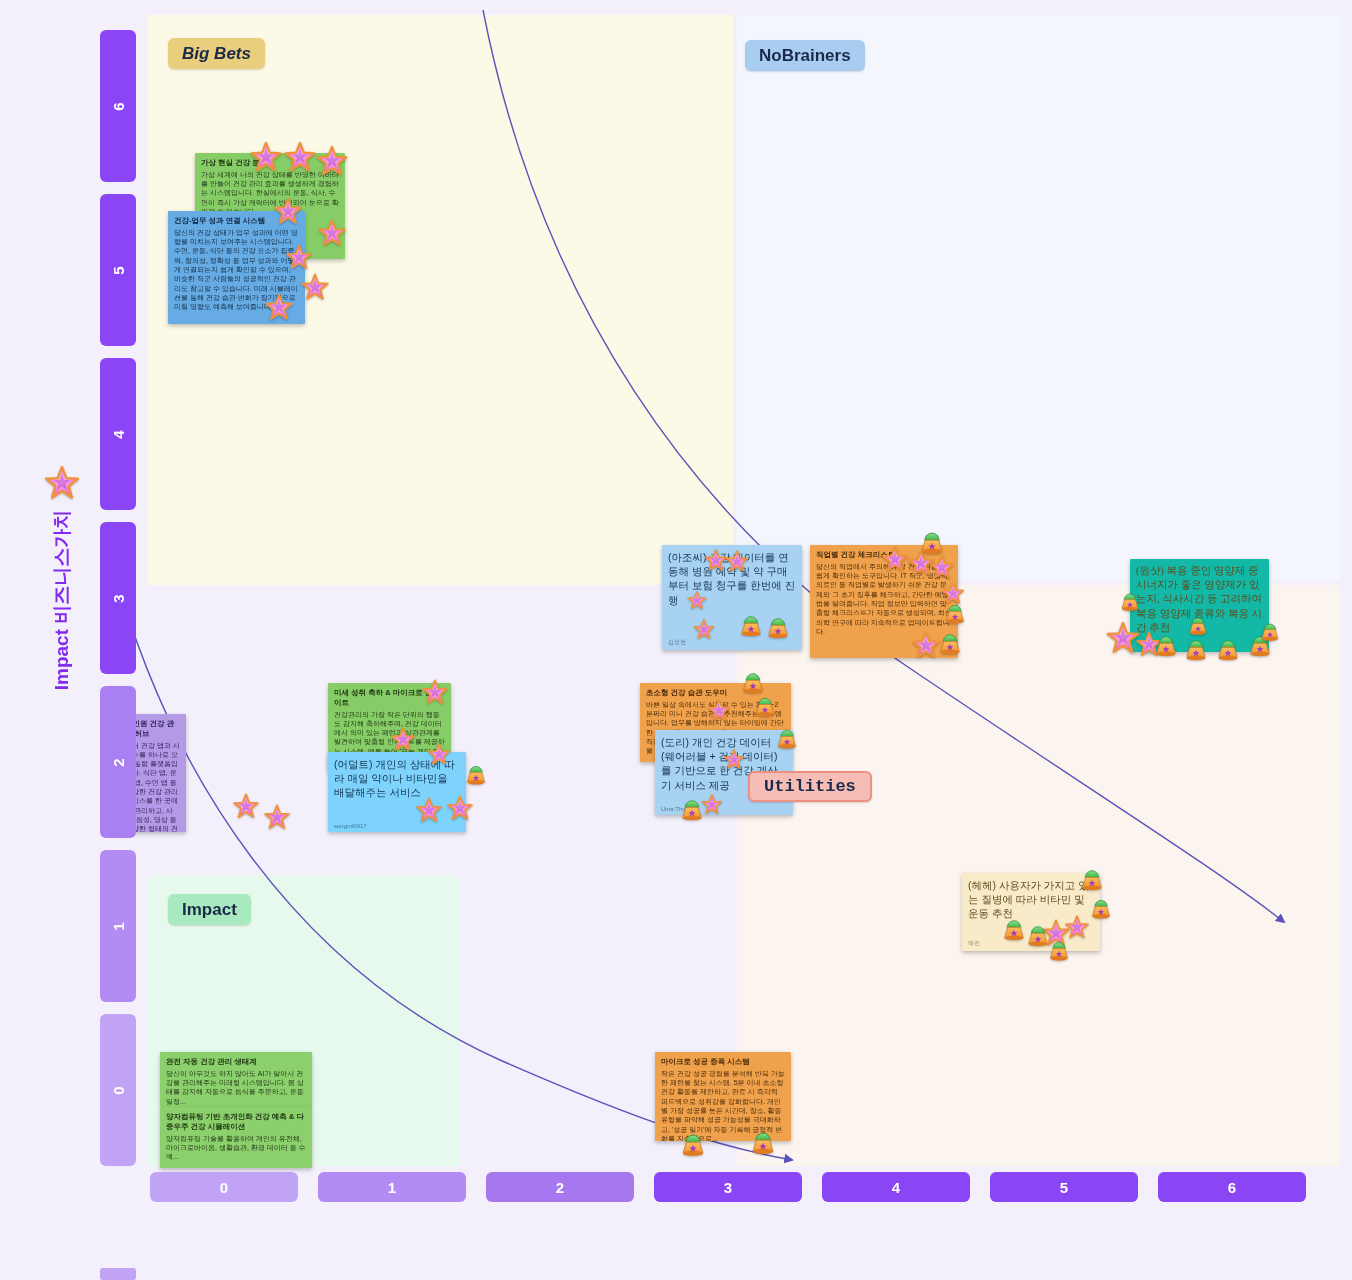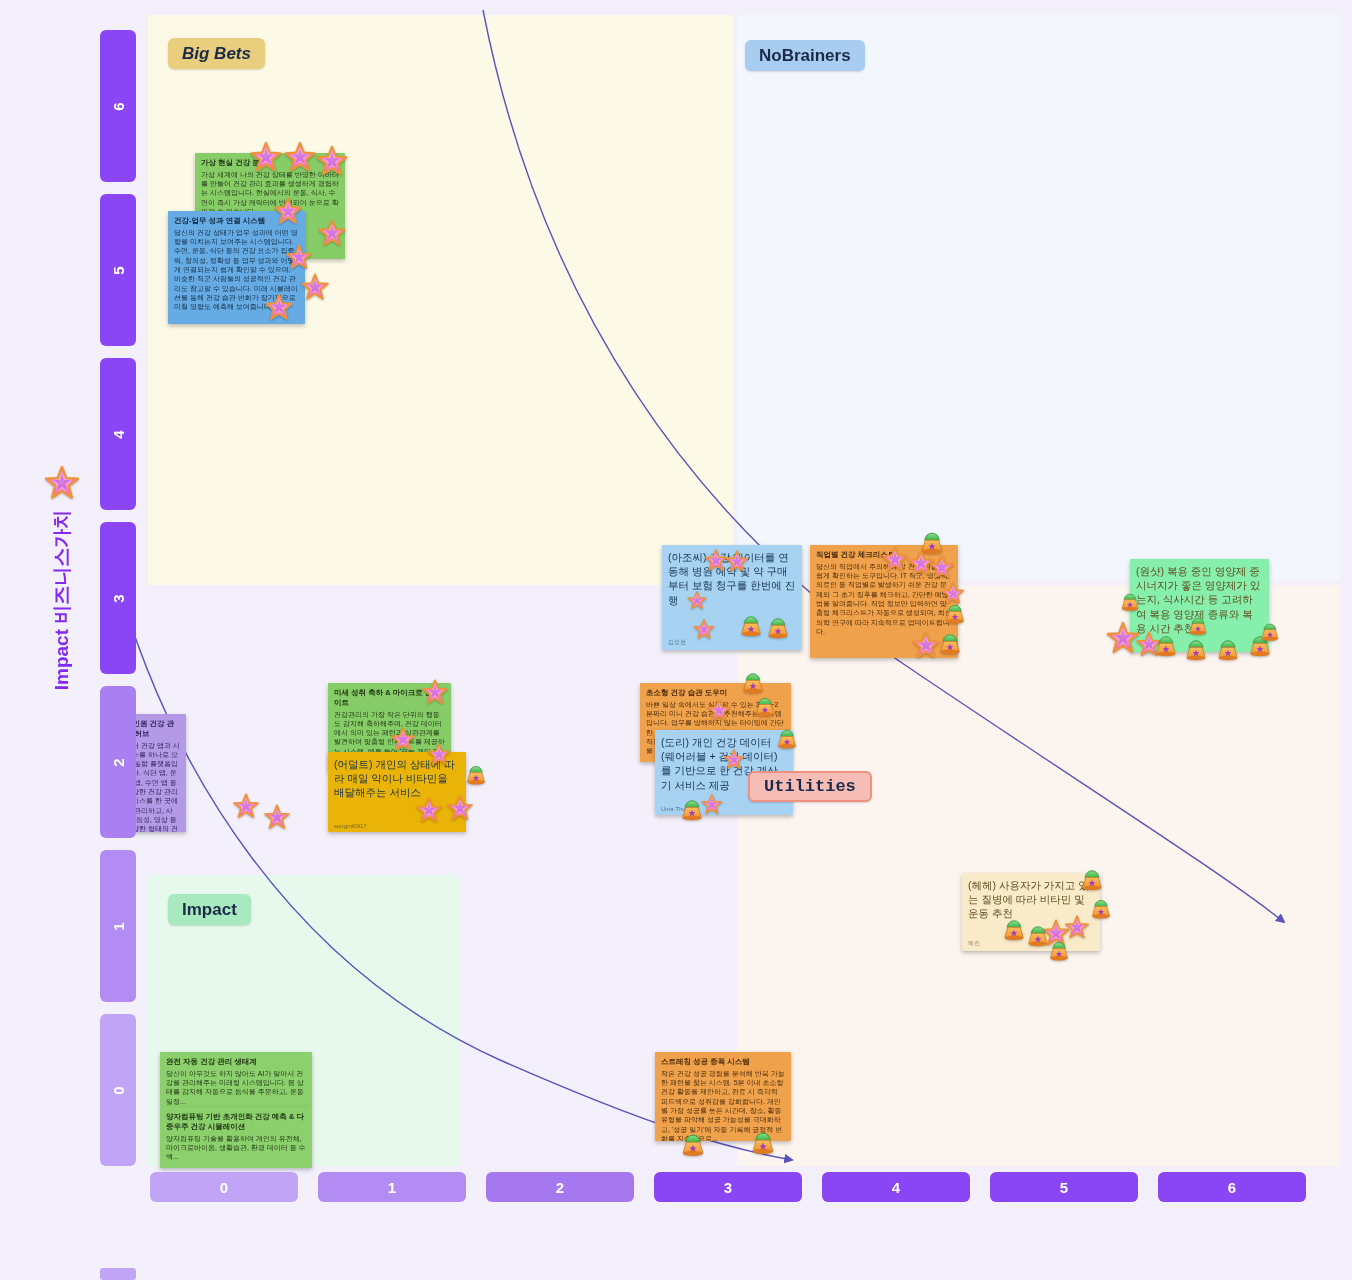--- a/index.html
+++ b/index.html
@@ -170,57 +170,57 @@
         <div class="nb">당신의 건강 상태가 업무 성과에 어떤 영향을 미치는지 보여주는 시스템입니다. 수면, 운동, 식단 등의 건강 요소가 집중력, 창의성, 정확성 등 업무 성과와 어떻게 연결되는지 쉽게 확인할 수 있으며, 비슷한 직군 사람들의 성공적인 건강 관리도 참고할 수 있습니다. 미래 시뮬레이션을 통해 건강 습관 변화가 장기적으로 미칠 영향도 예측해 보여줍니다.</div>
       </div>
       <div class="note" style="left: 119px; top: 714px; width: 67px; height: 118px; background: rgb(180, 154, 230); color: rgb(46, 34, 87);">
         <div class="nt">올인원 건강 관리 허브</div>
         <div class="nb">여러 건강 앱과 서비스를 하나로 모은 통합 플랫폼입니다. 식단 앱, 운동 앱, 수면 앱 등 다양한 건강 관리 서비스를 한 곳에서 관리하고, 사진, 음성, 영상 등 다양한 형태의 건강 데이터를 자동으로 분석해줍니다. 사용할수록 더 똑똑해지는 AI가 당신에게 가장 효과적인 건강 관리 방법을 추천하고, 다양한 건강 기기...</div>
       </div>
       <div class="note" style="left: 328px; top: 683px; width: 123px; height: 89px; background: rgb(134, 205, 104); color: rgb(30, 48, 16);">
         <div class="nt">미세 성취 축하 &amp; 마이크로 인사이트</div>
         <div class="nb">건강관리의 가장 작은 단위의 행동도 감지해 축하해주며, 건강 데이터에서 의미 있는 패턴과 상관관계를 발견하여 맞춤형 인사이트를 제공하는 시스템. 예를 들어 '오늘 계단 3층 오르기' 같은 작은 목표를 달성하...</div>
       </div>
-      <div class="note note-lg" style="left: 328px; top: 752px; width: 138px; height: 80px; background: #eab308; color: rgb(22, 50, 79);">
+      <div class="note note-lg" style="left: 328px; top: 752px; width: 138px; height: 80px; background: #7dd3fc; color: rgb(22, 50, 79);">
         <div class="nb">(어덜트) 개인의 상태에 따라 매일 약이나 비타민을 배달해주는 서비스</div>
         <div class="na">sungmi0917</div>
       </div>
       <div class="note note-lg" style="left: 662px; top: 545px; width: 140px; height: 105px; background: rgb(168, 210, 242); color: rgb(22, 50, 79);">
         <div class="nb">(아조씨) 건강 데이터를 연동해 병원 예약 및 약 구매부터 보험 청구를 한번에 진행</div>
         <div class="na">김성현</div>
       </div>
       <div class="note" style="left: 810px; top: 545px; width: 148px; height: 113px; background: rgb(240, 161, 75); color: rgb(70, 41, 10);">
         <div class="nt">직업별 건강 체크리스트</div>
         <div class="nb">당신의 직업에서 주의해야 할 건강 위험을 쉽게 확인하는 도구입니다. IT 직군, 영업직, 의료인 등 직업별로 발생하기 쉬운 건강 문제와 그 초기 징후를 체크하고, 간단한 예방법을 알려줍니다. 직업 정보만 입력하면 맞춤형 체크리스트가 자동으로 생성되며, 최신 의학 연구에 따라 지속적으로 업데이트됩니다.</div>
       </div>
       <div class="note" style="left: 640px; top: 683px; width: 151px; height: 79px; background: rgb(240, 161, 75); color: rgb(70, 41, 10);">
         <div class="nt">초소형 건강 습관 도우미</div>
         <div class="nb">바쁜 일상 속에서도 실천할 수 있는 30초~2분짜리 미니 건강 습관을 추천해주는 시스템입니다. 업무를 방해하지 않는 타이밍에 간단한 스트레칭, 눈 운동, 호흡법 등을 제안하고, 직장인 생활 패턴에 맞춰 최적화된 건강 루틴을 제공합니다.</div>
       </div>
       <div class="note note-lg" style="left: 655px; top: 730px; width: 138px; height: 85px; background: rgb(168, 210, 242); color: rgb(22, 50, 79);">
         <div class="nb">(도리) 개인 건강 데이터 (웨어러블 + 검진 데이터)를 기반으로 한 건강 계산기 서비스 제공</div>
         <div class="na">Uma Thurman</div>
       </div>
-      <div class="note note-lg" style="left: 1130px; top: 559px; width: 139px; height: 93px; background: #86efac; color: rgb(95, 76, 28);">
+      <div class="note note-lg" style="left: 1130px; top: 559px; width: 139px; height: 93px; background: #14b8a6; color: rgb(95, 76, 28); font-family: Liberation Serif, serif;">
         <div class="nb">(원샷) 복용 중인 영양제 중 시너지가 좋은 영양제가 있는지, 식사시간 등 고려하여 복용 영양제 종류와 복용 시간 추천</div>
       </div>
       <div class="note note-lg" style="left: 962px; top: 873px; width: 138px; height: 78px; background: rgb(249, 235, 202); color: rgb(95, 76, 28);">
         <div class="nb">(헤헤) 사용자가 가지고 있는 질병에 따라 비타민 및 운동 추천</div>
         <div class="na">혜진</div>
       </div>
       <div class="note" style="left: 160px; top: 1052px; width: 152px; height: 55px; background: rgb(139, 208, 109); color: rgb(30, 48, 16);">
         <div class="nt">완전 자동 건강 관리 생태계</div>
         <div class="nb">당신이 아무것도 하지 않아도 AI가 알아서 건강을 관리해주는 미래형 시스템입니다. 몸 상태를 감지해 자동으로 음식을 주문하고, 운동 일정...</div>
       </div>
       <div class="note" style="left: 160px; top: 1107px; width: 152px; height: 61px; background: rgb(139, 208, 109); color: rgb(30, 48, 16);">
         <div class="nt">양자컴퓨팅 기반 초개인화 건강 예측 &amp; 다중우주 건강 시뮬레이션</div>
         <div class="nb">양자컴퓨팅 기술을 활용하여 개인의 유전체, 마이크로바이옴, 생활습관, 환경 데이터 등 수백...</div>
       </div>
       <div class="note" style="left: 655px; top: 1052px; width: 136px; height: 89px; background: rgb(240, 161, 75); color: rgb(70, 41, 10);">
-        <div class="nt">스트레칭 성공 증폭 시스템</div>
+        <div class="nt">마이크로 성공 증폭 시스템</div>
         <div class="nb">작은 건강 성공 경험을 분석해 반복 가능한 패턴을 찾는 시스템. 5분 이내 초소형 건강 활동을 제안하고, 완료 시 즉각적 피드백으로 성취감을 강화합니다. 개인별 가장 성공률 높은 시간대, 장소, 활동 유형을 파악해 성공 가능성을 극대화하고, '성공 일기'에 자동 기록해 긍정적 변화를 지속적으로...</div>
       </div>
     </div>
   <div id="stickers-layer">
       <div class="sticker" style="left: 248px; top: 140px; width: 36px; height: 36px;"><svg width="36" height="36" viewBox="0 0 32 32">
           <use href="#sym-star"></use>
         </svg></div>
       <div class="sticker" style="left: 282px; top: 140px; width: 36px; height: 36px;"><svg width="36" height="36" viewBox="0 0 32 32">
           <use href="#sym-star"></use>
         </svg></div>

